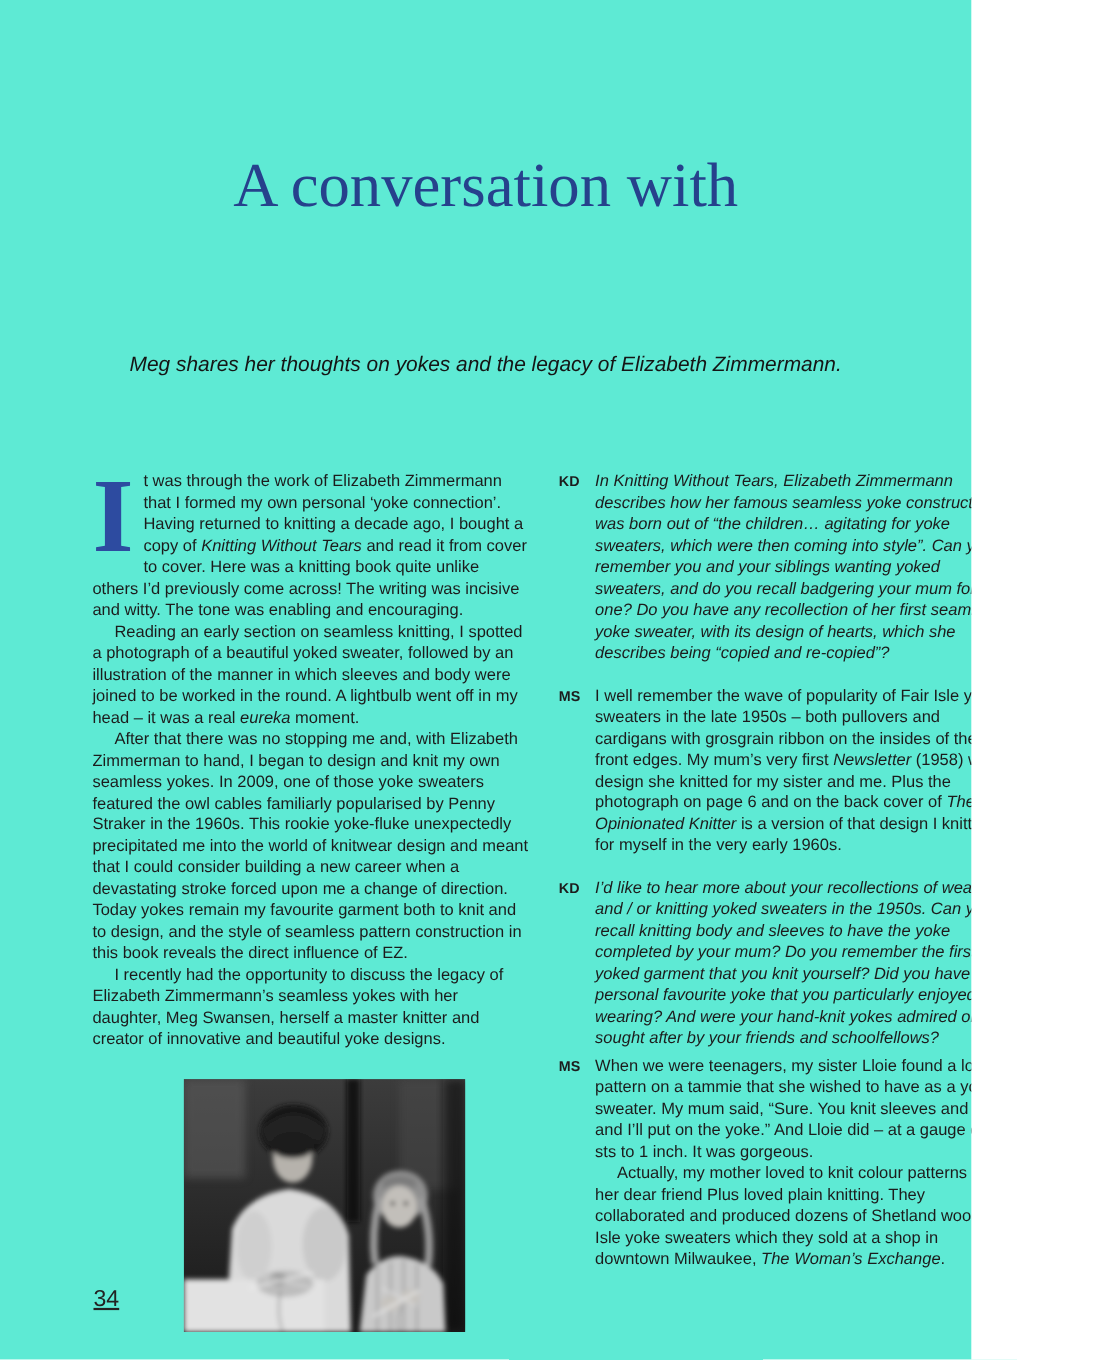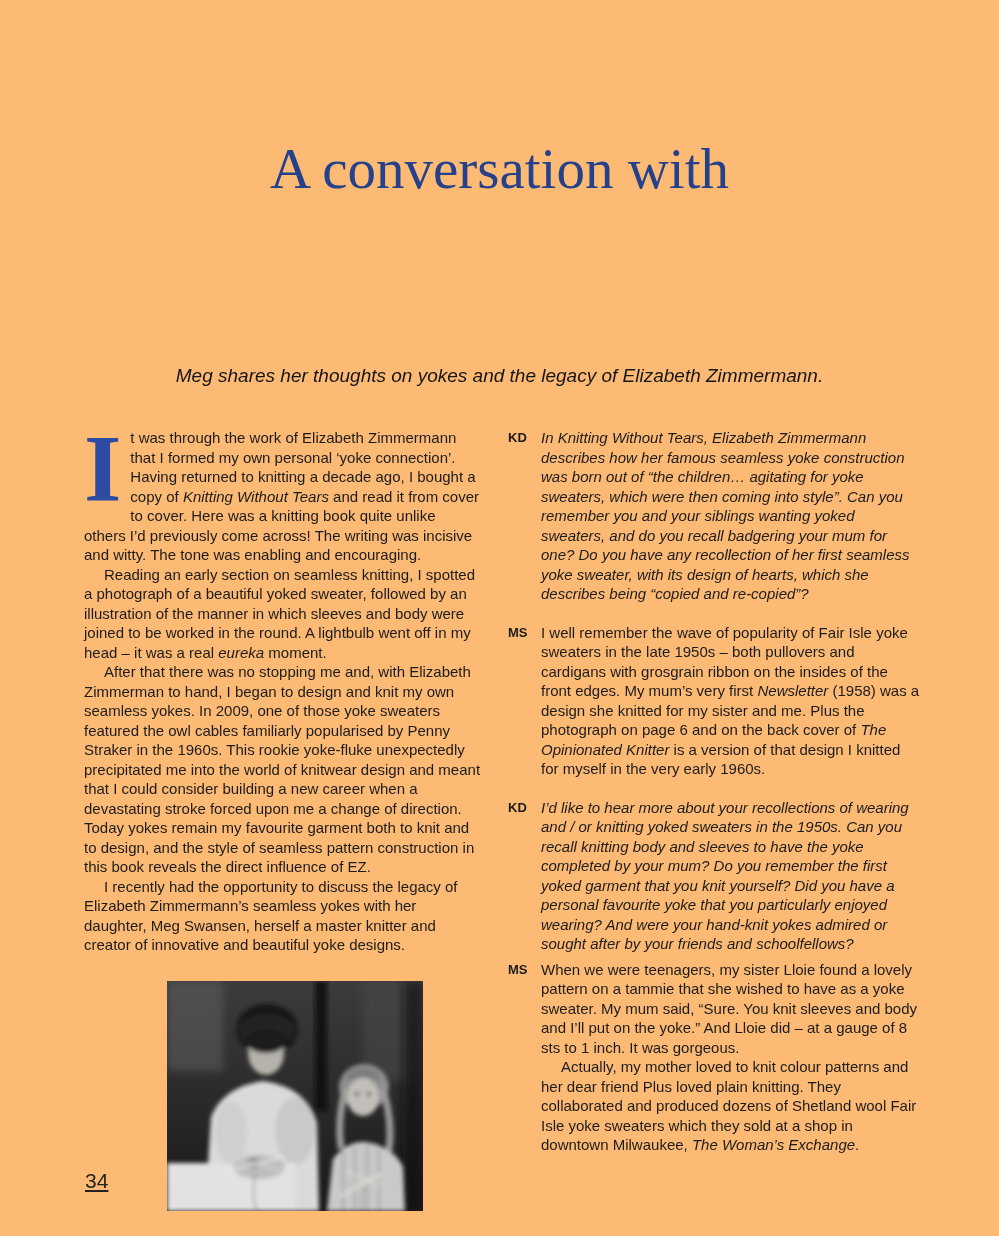--- a/index.html
+++ b/index.html
@@ -1,38 +1,37 @@
 <!DOCTYPE html>
 <html><head>
 <meta charset="utf-8">
 <style>
   html,body{margin:0;padding:0;background:#ffffff;}
   .page{
     position:relative;
-    width:999px;height:1236px;
-    background:#fdba74;
+    width:883px;height:1236px;
+    background:#5eead4;
     font-family:"Liberation Sans",sans-serif;
     color:#1c1c1c;
     overflow:hidden;
   }
   .title{
     position:absolute;top:134px;left:0;width:100%;
     text-align:center;
     font-family:"Liberation Serif",serif;
     font-weight:400;
     font-size:57px;line-height:69px;
     color:var(--title-blue,#26418c);
   }
   .subtitle{
     position:absolute;top:320px;left:0;width:100%;
     text-align:center;
     font-style:italic;
     font-size:19px;line-height:24px;
     color:#151515;
-    margin-top:44px;
   }
   .columns{
     position:absolute;top:428px;left:84px;
     width:837px;
     display:flex;gap:27px;
   }
   .col-left{width:397px;}
   .col-right{width:413px;}
   .para{
     margin:0;

